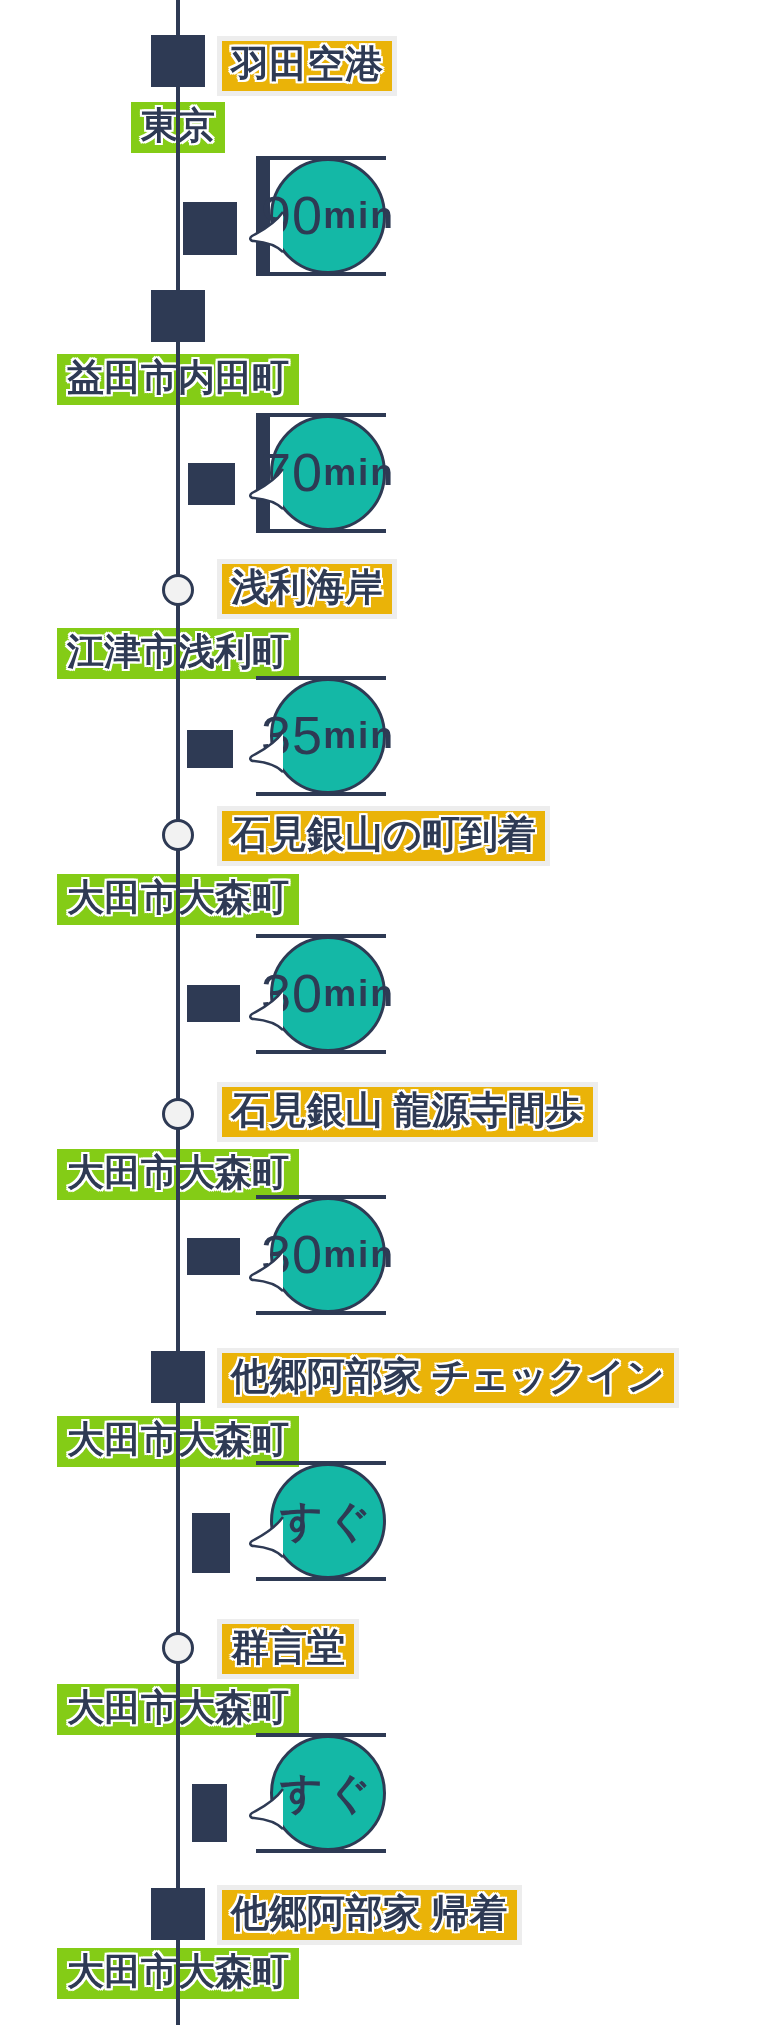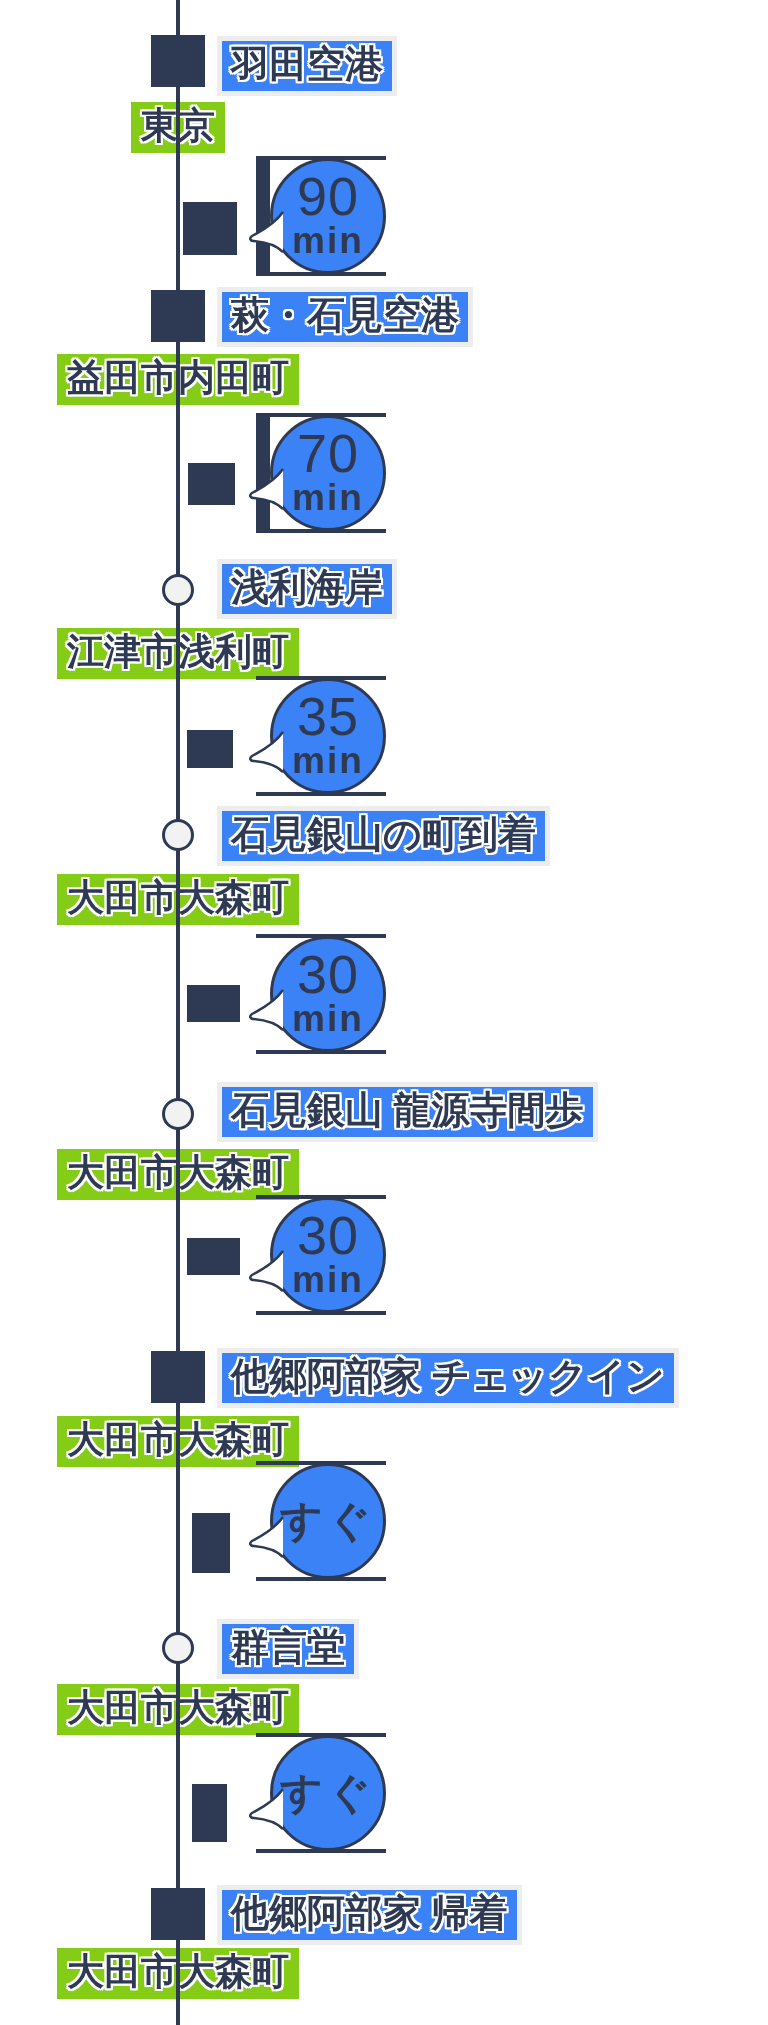--- a/index.html
+++ b/index.html
@@ -16,39 +16,39 @@
                  background:#f2f2f2;border:3px solid #2e3a54;z-index:4;}
 
   
   .outlined{
     color:#2e3a54;font-weight:700;white-space:nowrap;
     text-shadow:-2px -2px 0 #fff,2px -2px 0 #fff,-2px 2px 0 #fff,2px 2px 0 #fff,
                 -2px 0 0 #fff,2px 0 0 #fff,0 -2px 0 #fff,0 2px 0 #fff;
   }
   .station-name{
     position:absolute;left:222px;font-size:38px;line-height:1.1;
-    background:#3b82f6;padding:3px 9px 5px 9px;
+    background:#eab308;padding:3px 9px 5px 9px;
     box-shadow:0 0 0 5px #ededed;z-index:2;
   }
   .station-loc{
     position:absolute;left:178px;transform:translateX(-50%);
     font-size:37px;line-height:1.1;background:#84cc16;
     padding:4px 10px 6px 10px;z-index:2;
   }
 
   
   .segment{position:absolute;left:256px;width:130px;height:116px;z-index:2;}
   .seg-top,.seg-bottom{position:absolute;left:0;right:0;height:4px;background:#2e3a54;}
   .seg-top{top:-2px;}
   .seg-bottom{bottom:-2px;}
   .seg-bar{position:absolute;left:0;top:-2px;bottom:-2px;width:14px;background:#2e3a54;}
   .bubble{
     position:absolute;left:14px;top:0;width:116px;height:116px;border-radius:50%;
-    background:#3b82f6;border:3px solid #2e3a54;box-sizing:border-box;
-    display:flex;flex-direction:column;align-items:center;justify-content:center;
+    background:#14b8a6;border:3px solid #2e3a54;box-sizing:border-box;
+    display:flex;flex-direction:row;align-items:center;justify-content:center;
     color:#2e3a54;
   }
   .bubble .time{font-size:54px;line-height:0.95;font-weight:500;letter-spacing:1px;}
   .bubble .unit{font-size:37px;line-height:1.05;font-weight:700;letter-spacing:2px;}
   .segment.short .bubble .time{font-size:42px;letter-spacing:5px;font-weight:bold;}
   .tail{position:absolute;left:-9px;top:52px;z-index:5;}
 
   
   .transport-icon{position:absolute;background:#2e3a54;z-index:2;}
 </style>
@@ -71,21 +71,20 @@
     <div class="bubble">
       <span class="time">90</span>
       <span class="unit">min</span>
     </div>
     <svg class="tail" width="40" height="44" viewBox="0 0 40 44">
       <path d="M36 2 C26 16 12 22 5 26 C2 28 3 31 7 31 C18 32 28 34 36 42" fill="#ffffff" stroke="#2e3a54" stroke-width="2.5" stroke-linejoin="round"></path>
     </svg>
   </div>
 
   <div class="marker-square" style="top:290px"></div>
-  <div class="station-name outlined" style="top:292px">萩・石見空港</div>
   <div class="station-loc outlined" style="top:354px">益田市内田町</div>
 
   <div class="transport-icon" style="left:188px;top:463px;width:47px;height:42px"></div>
   <div class="segment" style="top:415px">
     <div class="seg-top"></div>
     <div class="seg-bottom"></div>
     <div class="seg-bar"></div>
     <div class="bubble">
       <span class="time">70</span>
       <span class="unit">min</span>

